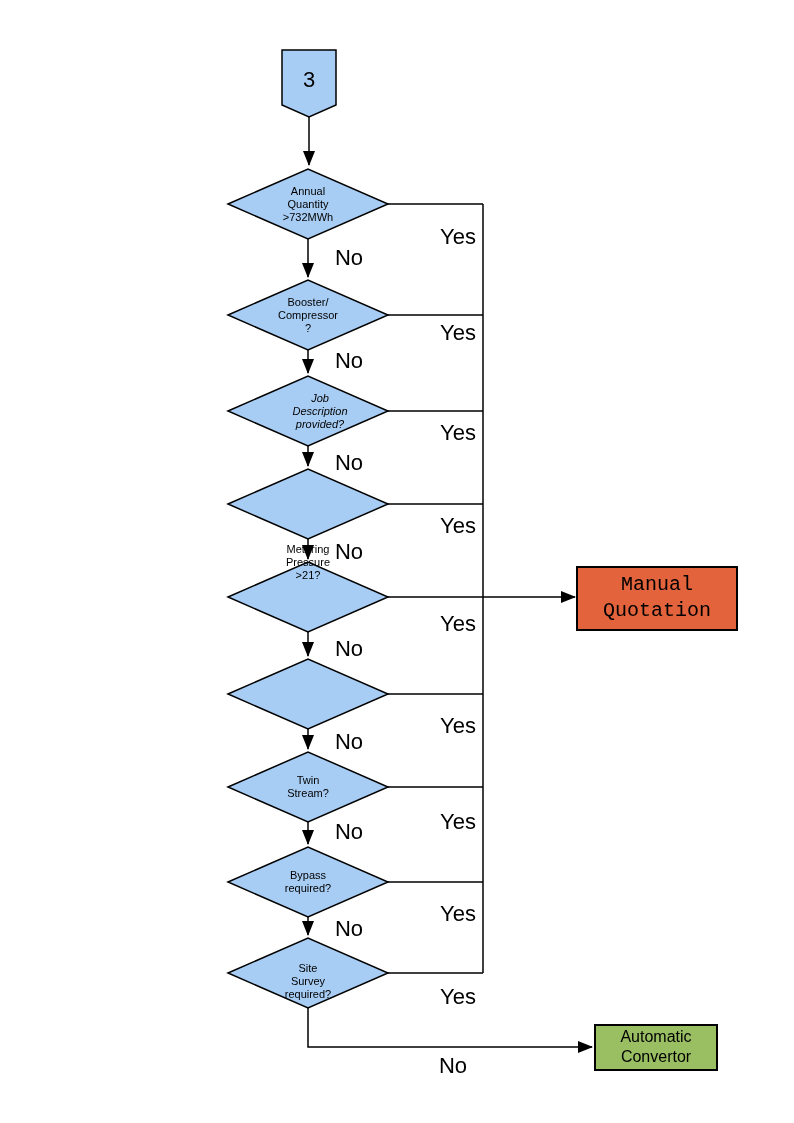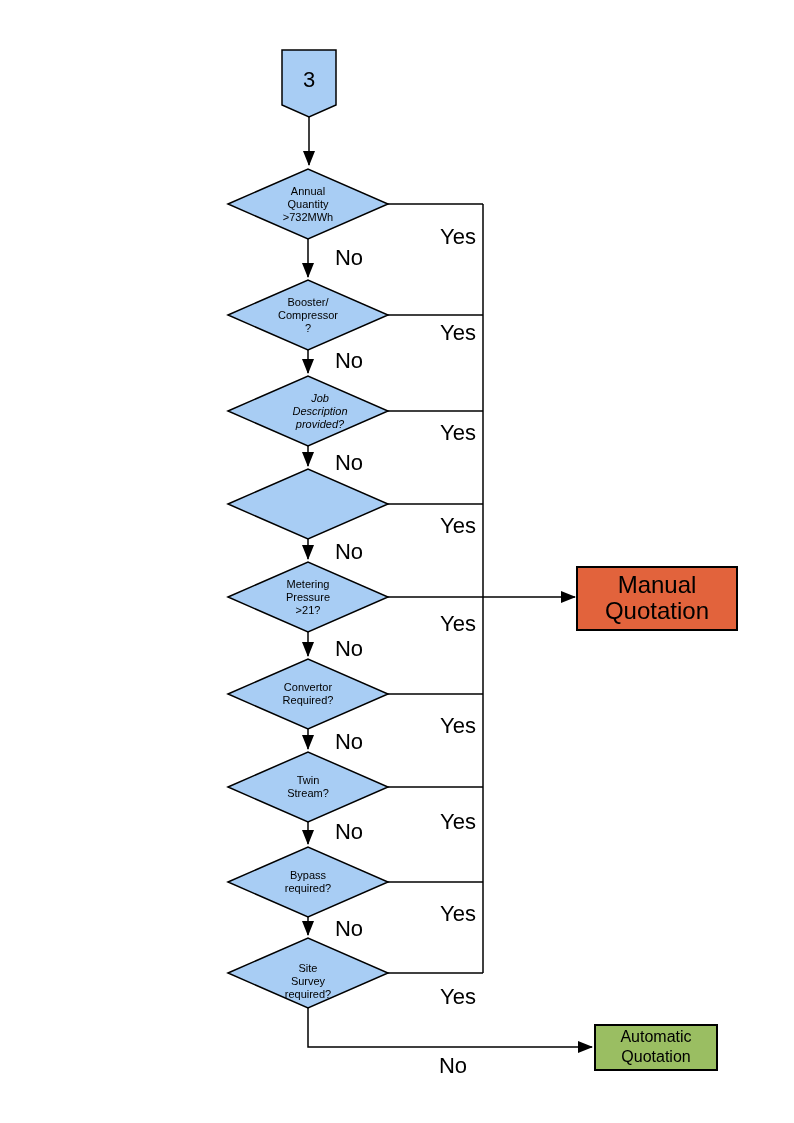--- a/index.html
+++ b/index.html
@@ -8,21 +8,21 @@
     font-family:"Liberation Sans", sans-serif; color:#000; overflow:hidden;
   }
   .page svg { position:absolute; left:0; top:0; }
   .txt {
     position:absolute; transform:translate(-50%,-50%);
     text-align:center; white-space:pre-line; color:#000;
   }
   .node-label  { font-size:11px; line-height:13px; width:160px; }
   .branch-label{ font-size:22px; line-height:22px; }
   .connector-label { font-size:22px; }
-  .manual-label{ font-size:24px; line-height:26px; width:158px; }
+  .manual-label{ font-size:20px; line-height:26px; width:158px;font-family:Liberation Mono, monospace; }
   .auto-label  { font-size:16px; line-height:20px; width:120px; }
 </style>
 </head>
 <body>
 
 <div class="page">
 
   <svg width="794" height="1123" viewBox="0 0 794 1123">
     <defs>
       <marker id="arrow" markerUnits="userSpaceOnUse" markerWidth="15" markerHeight="12" viewBox="0 0 15 12" refX="14" refY="6" orient="auto">
@@ -79,25 +79,23 @@
 
   <div class="txt node-label" style="left:308px; top:204px;">Annual
 Quantity
 &gt;732MWh</div>
   <div class="txt node-label" style="left:308px; top:315px;">Booster/
 Compressor
 ?</div>
   <div class="txt node-label" style="left:320px; top:411px;font-style:italic;">Job
 Description
 provided?</div>
-  <div class="txt node-label" style="left:308px; top:597px;">Metering
+  <div class="txt node-label" style="left:308px; top:562px;">Metering
 Pressure
 &gt;21?</div>
-  <div class="txt node-label" style="left:308px; top:694px;">Convertor
-Required?</div>
   <div class="txt node-label" style="left:308px; top:787px;">Twin
 Stream?</div>
   <div class="txt node-label" style="left:308px; top:882px;">Bypass
 required?</div>
   <div class="txt node-label" style="left:308px; top:973px;margin-top:8px;">Site
 Survey
 required?</div>
 
   <div class="txt branch-label" style="left:458px; top:237px;">Yes</div>
   <div class="txt branch-label" style="left:458px; top:333px;">Yes</div>
@@ -115,15 +113,15 @@
   <div class="txt branch-label" style="left:349px; top:552px;">No</div>
   <div class="txt branch-label" style="left:349px; top:649px;">No</div>
   <div class="txt branch-label" style="left:349px; top:742px;">No</div>
   <div class="txt branch-label" style="left:349px; top:832px;">No</div>
   <div class="txt branch-label" style="left:349px; top:929px;">No</div>
   <div class="txt branch-label" style="left:453px; top:1066px;">No</div>
 
   <div class="txt manual-label" style="left:657px; top:598px;">Manual
 Quotation</div>
   <div class="txt auto-label" style="left:656px; top:1047px;">Automatic
-Quotation</div>
+Convertor</div>
 
 </div>
 
 </body></html>

